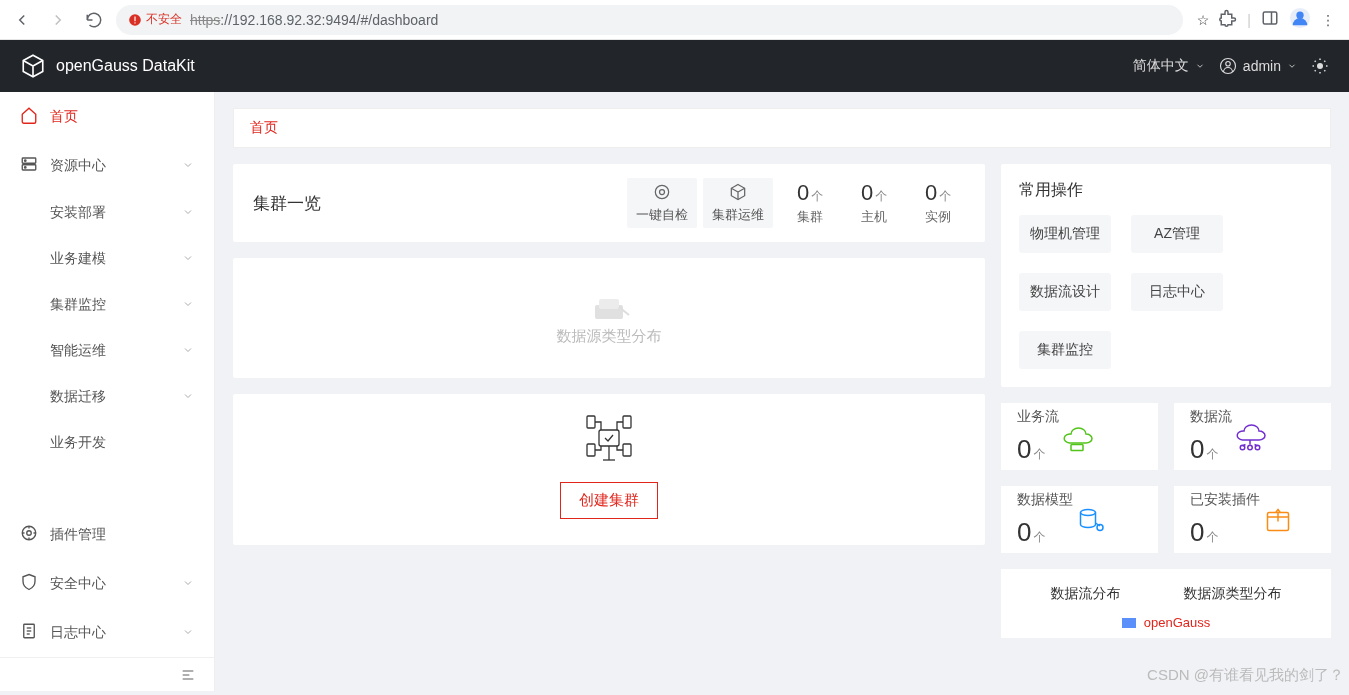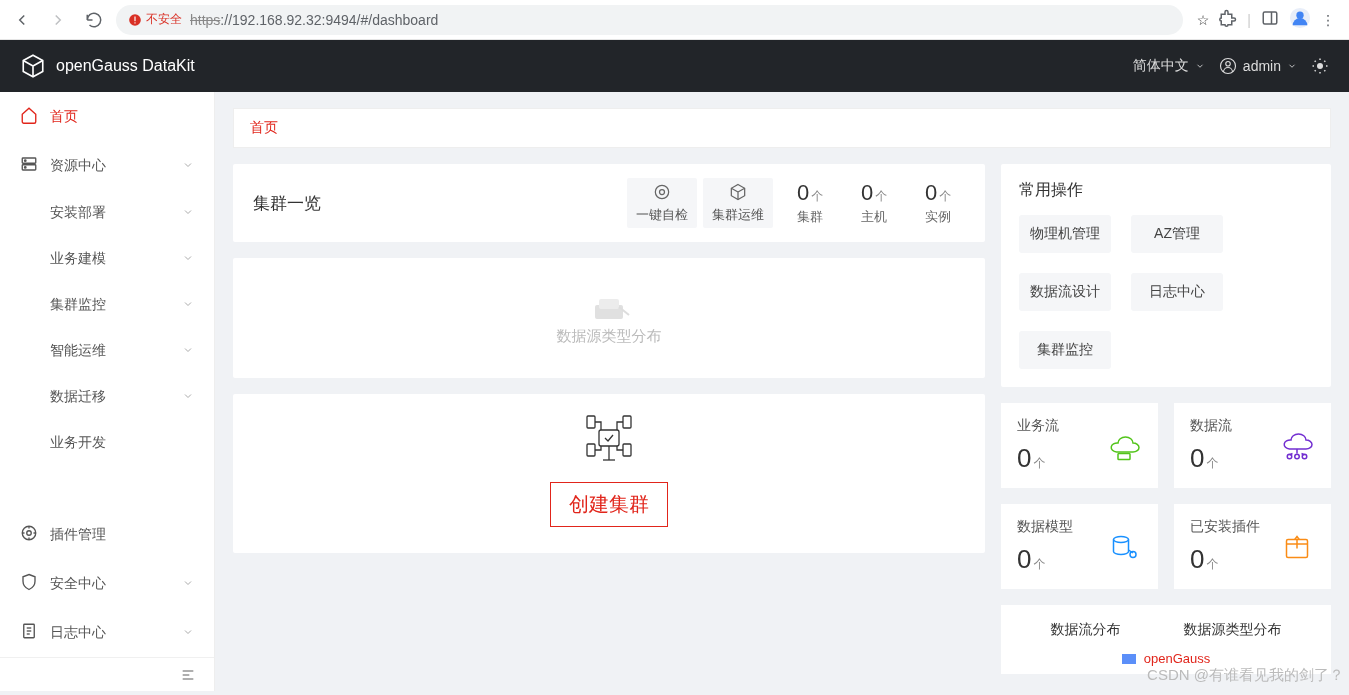--- a/index.html
+++ b/index.html
@@ -34,27 +34,27 @@
 .overview { display: flex; align-items: center; padding: 14px 20px; }
 .ov-title { font-size: 17px; flex: 1; }
 .ov-btn { width: 70px; text-align: center; color: #555; font-size: 13px; padding: 4px 0; background: #f5f6f8; margin-left: 6px; border-radius: 2px; }
 .ov-btn svg { display: block; margin: 0 auto 4px; }
 .stat { width: 54px; text-align: center; margin-left: 10px; }
 .stat .num { font-size: 22px; color: #333; }
 .stat .num small { font-size: 12px; color: #888; margin-left: 2px; }
 .stat .lbl { font-size: 13px; color: #666; margin-top: 2px; }
 .empty-card { height: 120px; display: flex; flex-direction: column; align-items: center; justify-content: center; color: #bbb; font-size: 15px; }
 .create-card { padding: 18px 0 26px; display: flex; flex-direction: column; align-items: center; gap: 14px; }
-.create-btn { border: 1px solid #e1251b; color: #e1251b; background: #fff; padding: 8px 18px; font-size: 20px; cursor: pointer; }
+.create-btn { border: 1px solid #e1251b; color: #e1251b; background: #fff; padding: 8px 18px; font-size: 15px; cursor: pointer; }
 .ops-card { padding: 16px 18px 18px; }
 .ops-title { font-size: 16px; margin-bottom: 14px; }
 .ops-grid { display: flex; flex-wrap: wrap; gap: 20px; }
 .ops-btn { width: 92px; height: 38px; background: #f5f6f8; color: #444; display: flex; align-items: center; justify-content: center; font-size: 14px; cursor: pointer; border-radius: 3px; }
 .mini-row { display: flex; gap: 16px; }
-.mini-card { flex: 1; background: #fff; padding: 14px 16px; display: flex; align-items: center; justify-content: space-between; }
+.mini-card { flex: 1; background: #fff; padding: 5px 16px; display: flex; align-items: center; }
 .mini-left .t { font-size: 14px; color: #555; margin-bottom: 8px; }
 .mini-left .v { font-size: 26px; color: #333; }
 .mini-left .v small { font-size: 12px; color: #888; margin-left: 2px; }
 .mini-card svg { width: 36px; height: 36px; }
 .dist-card { background: #fff; padding: 16px 18px 8px; }
 .dist-head { display: flex; justify-content: space-around; font-size: 14px; color: #333; margin-bottom: 12px; }
 .dist-body { display: flex; justify-content: center; align-items: center; gap: 8px; font-size: 13px; color: #e1251b; }
 .dist-body .sq { width: 14px; height: 10px; background: #5b8ff9; }
 .watermark { position: fixed; right: 5px; bottom: 10px; color: #bbb; font-size: 15px; pointer-events: none; }
 </style>

